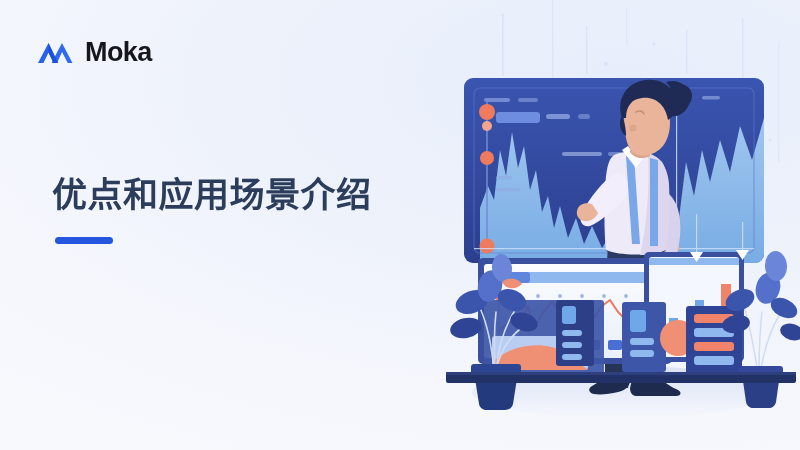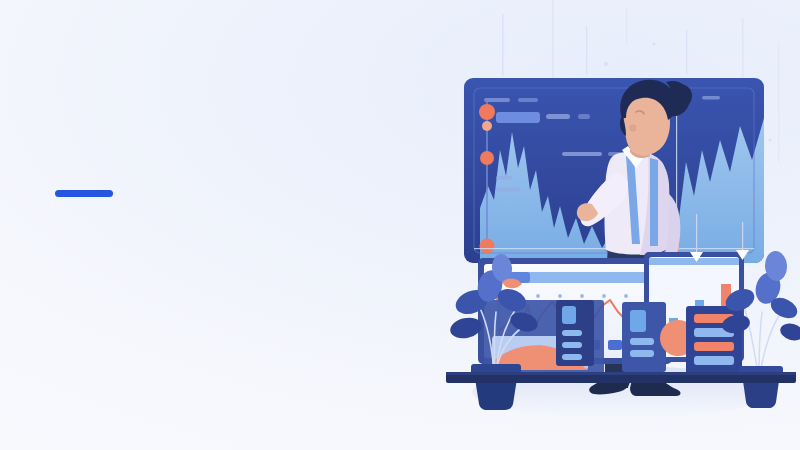--- a/index.html
+++ b/index.html
@@ -74,22 +74,33 @@
     height: 450px;
     z-index: 10;
   }
   .illus svg { display: block; width: 100%; height: 100%; }
 </style>
 </head>
 <body>
 
 <div class="slide">
 
+  <div class="brand">
+    <span>
+      <svg class="brand-mark" viewBox="0 0 40 28" aria-hidden="true">
+        <path d="M2 25 L12.5 5 L22 25 L17.6 25 L12.5 14.4 L7.4 25 Z" fill="#2563eb"></path>
+        <path d="M15.5 25 L26 5 L36.5 25 L31.8 25 L26 14 L21 25 Z" fill="#2f6bf0"></path>
+        <path d="M12.5 5 L22 25 L17.6 25 L12.5 14.4 Z" fill="#1d4fd8"></path>
+      </svg>
+    </span>
+    <span class="brand-name">Moka</span>
+  </div>
 
   <div class="headline">
+    <div class="headline-line">优点和应用场景介绍</div>
     <div class="accent-bar"></div>
   </div>
 
   <div class="illus">
     <svg viewBox="0 0 360 450" aria-hidden="true">
       <defs>
         <linearGradient id="gScreen" x1="0" y1="0" x2="0" y2="1">
           <stop offset="0" stop-color="#3a55b0"></stop>
           <stop offset="1" stop-color="#2c3f8f"></stop>
         </linearGradient>

